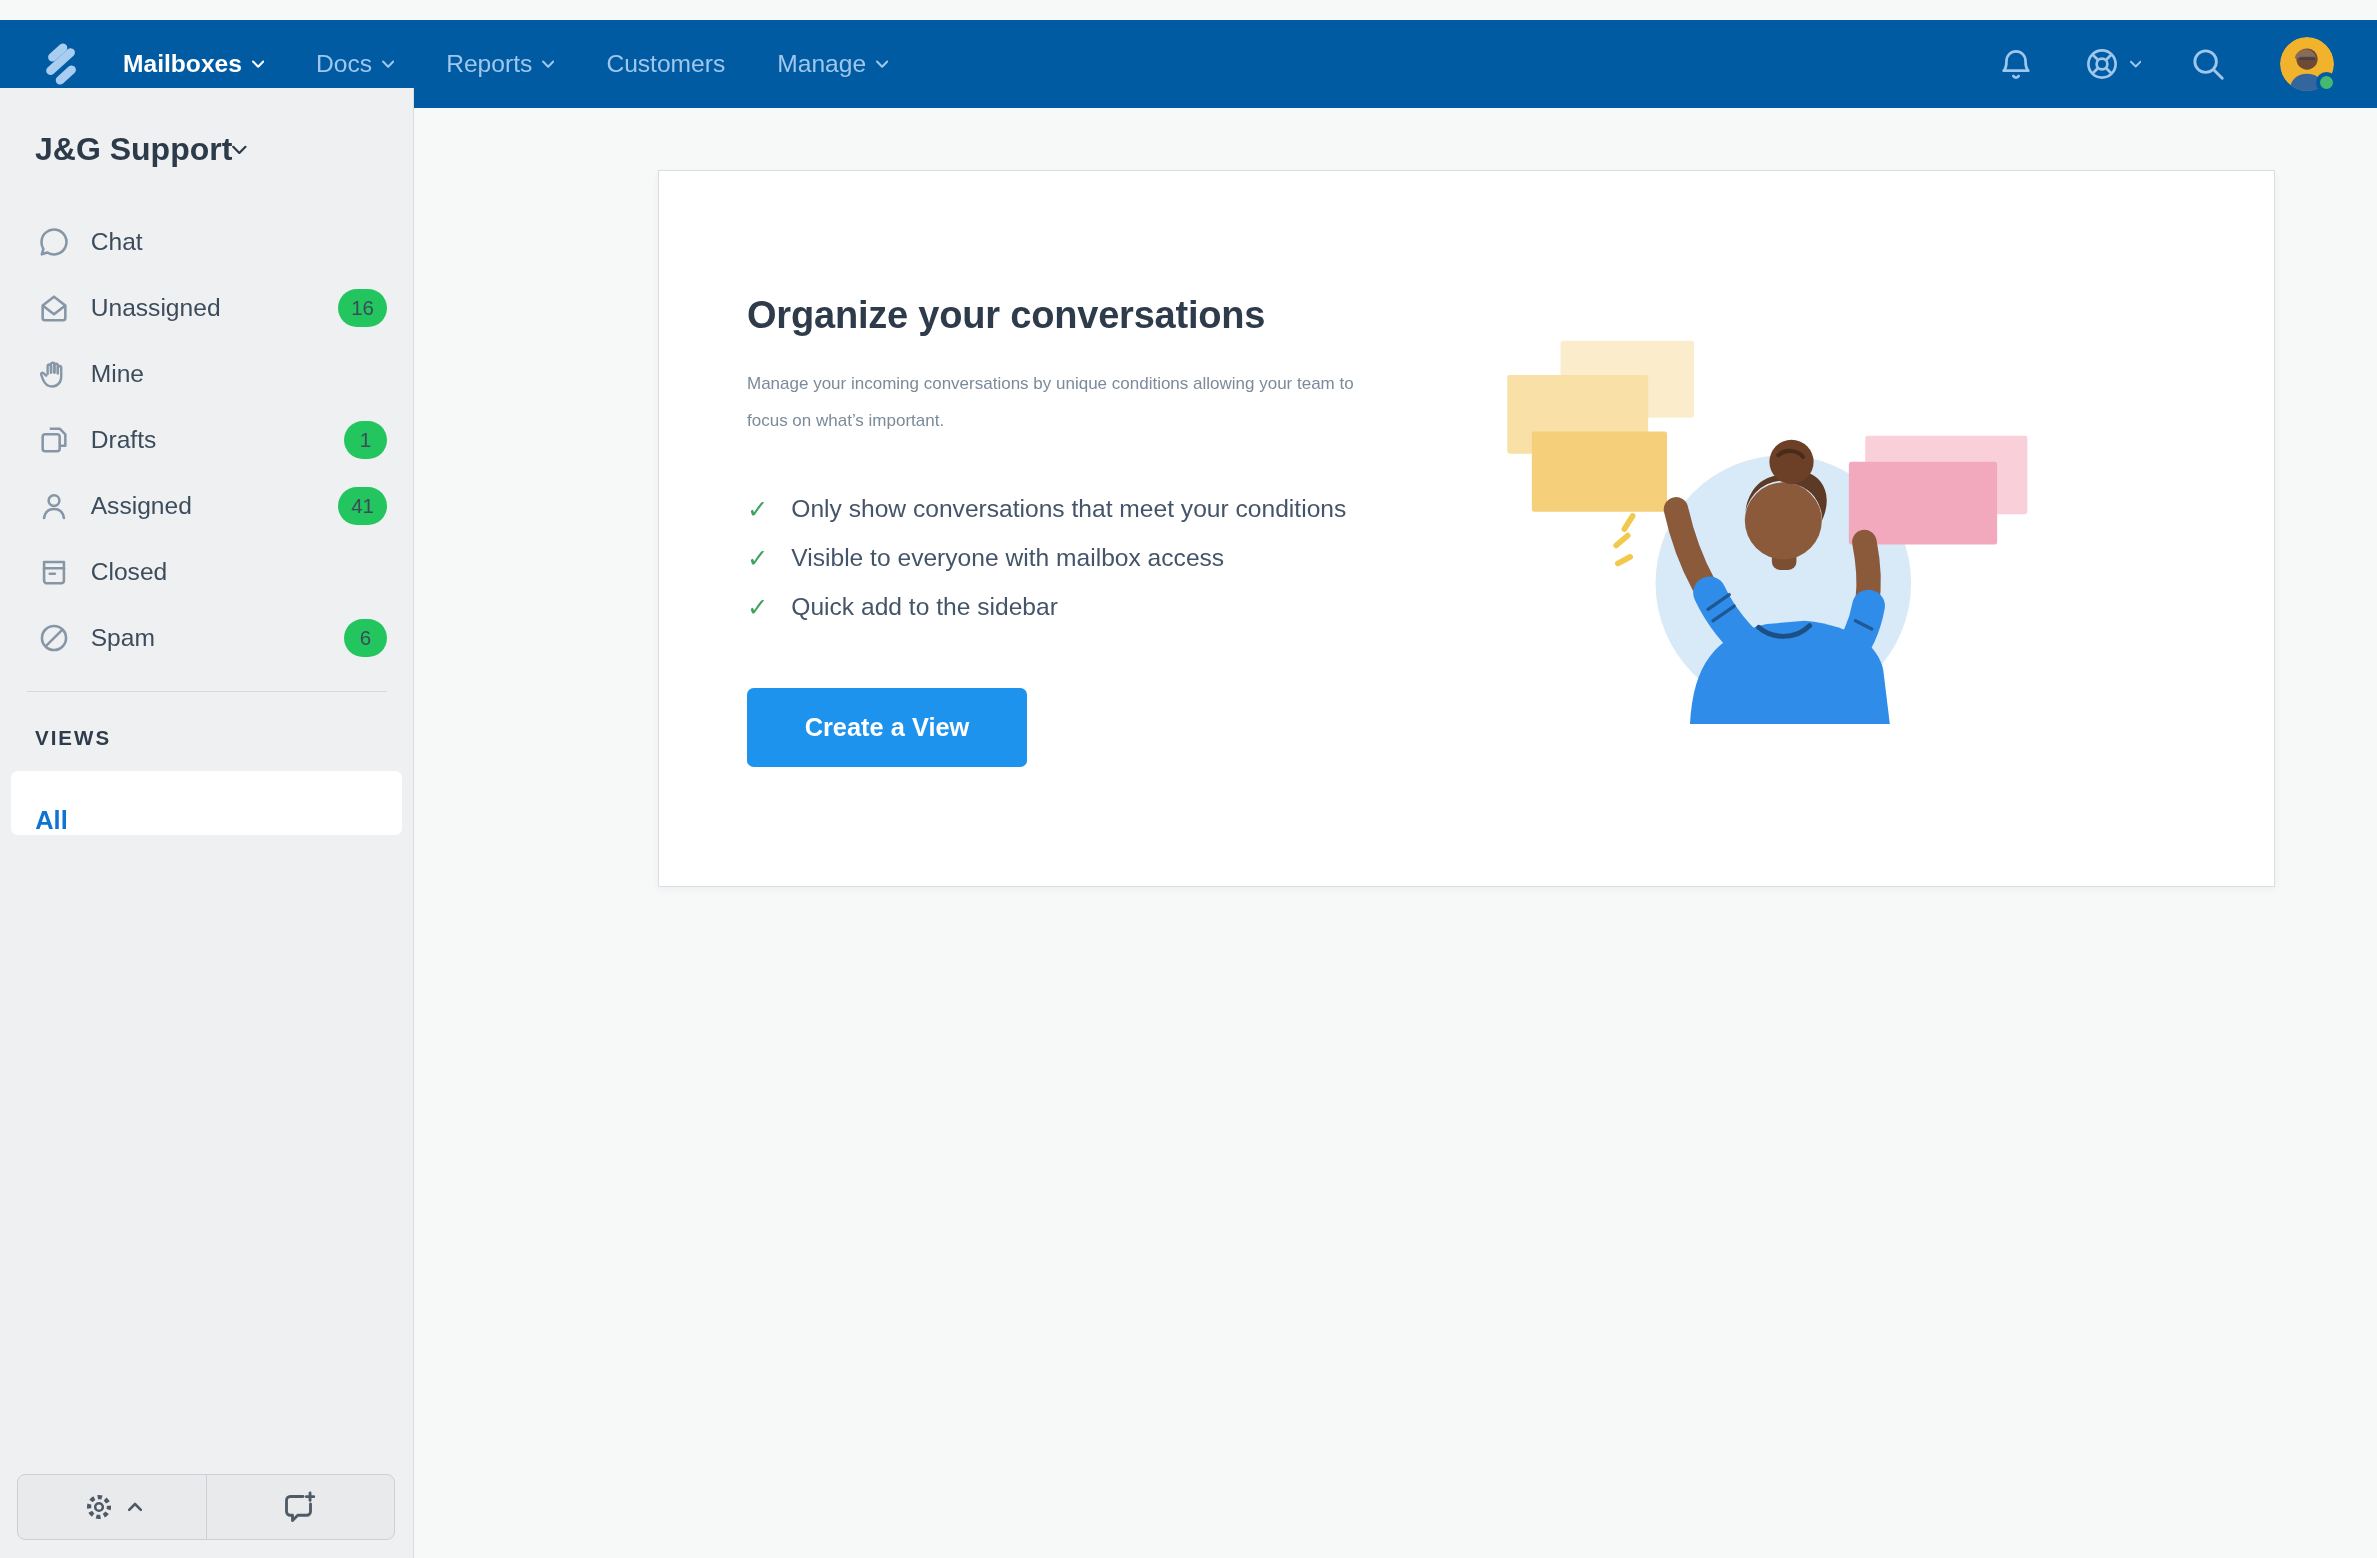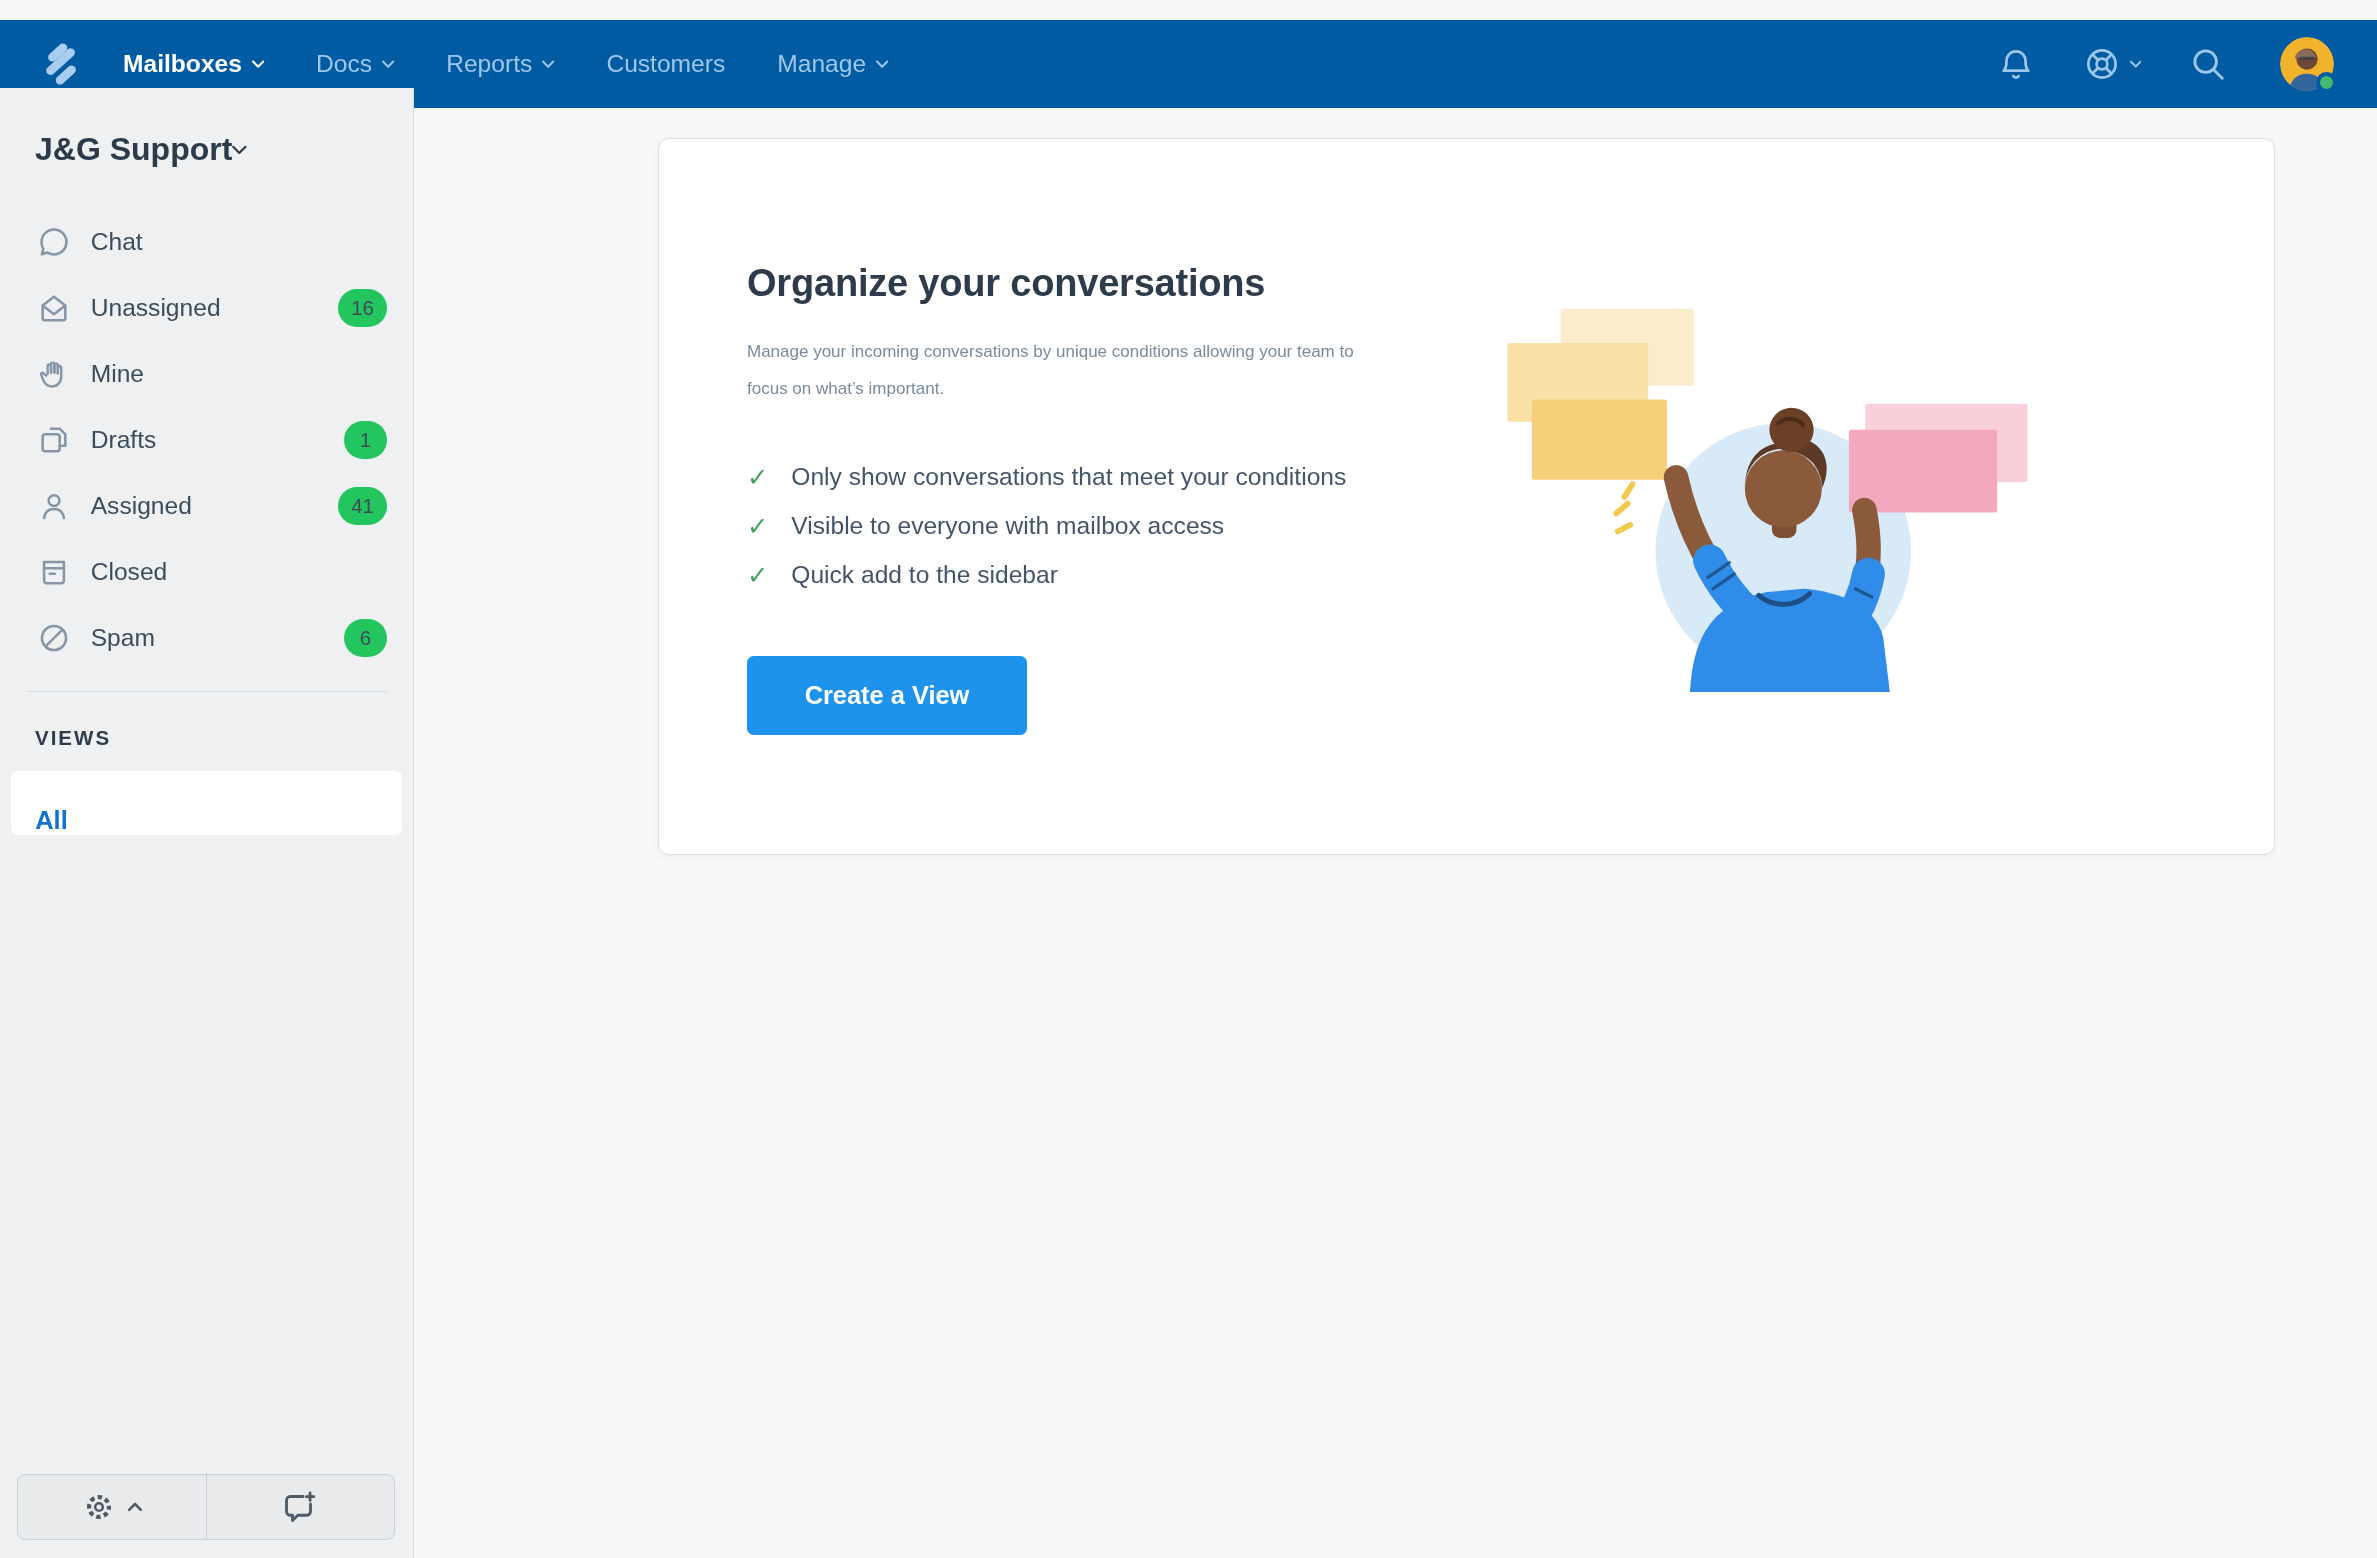--- a/index.html
+++ b/index.html
@@ -62,22 +62,22 @@
   .sidebar-footer {
     position: absolute; left: 17px; right: 18px; bottom: 18px; height: 66px;
     display: flex; background: #e8eaeb; border: 1.6px solid #c9d1d7; border-radius: 8.2px; overflow: hidden;
   }
   .sf-seg { flex: 1; display: flex; align-items: center; justify-content: center; gap: 11.5px; color: #4e5a66; cursor: pointer; }
   .sf-seg + .sf-seg { border-left: 1.6px solid #c9d1d7; }
 
   
   .main { position: absolute; top: 88px; left: 415px; right: 0; bottom: 0; }
   .card {
-    position: absolute; left: 243px; top: 50px; width: 1617px; height: 717px;
-    background: #ffffff; border: 0.8px solid #d9dee4; border-radius: 11px;
+    position: absolute; left: 243px; top: 82px; width: 1617px; height: 717px;
+    background: #ffffff; border: 0.8px solid #d9dee4; border-radius: 0;
     box-shadow: 0 2.5px 8.2px rgba(30, 40, 50, 0.05);
   }
   .card-inner { position: absolute; left: 88px; top: 123px; width: 672px; }
   .card-title { font-size: 38px; font-weight: 700; color: #2d3b4b; letter-spacing: -0.2px; }
   .card-desc { margin-top: 28px; font-size: 17px; line-height: 37px; color: #7b8b9a; width: 631px; }
   .feature-list { margin-top: 45px; list-style: none; }
   .feature-list li { display: flex; align-items: center; height: 49px; }
   .check-mark { width: 24.6px; font-size: 25.4px; font-weight: 700; color: #3fa25f; flex: 0 0 auto; }
   .feature-text { margin-left: 19.7px; font-size: 24.6px; color: #445469; }
   .cta-button {

